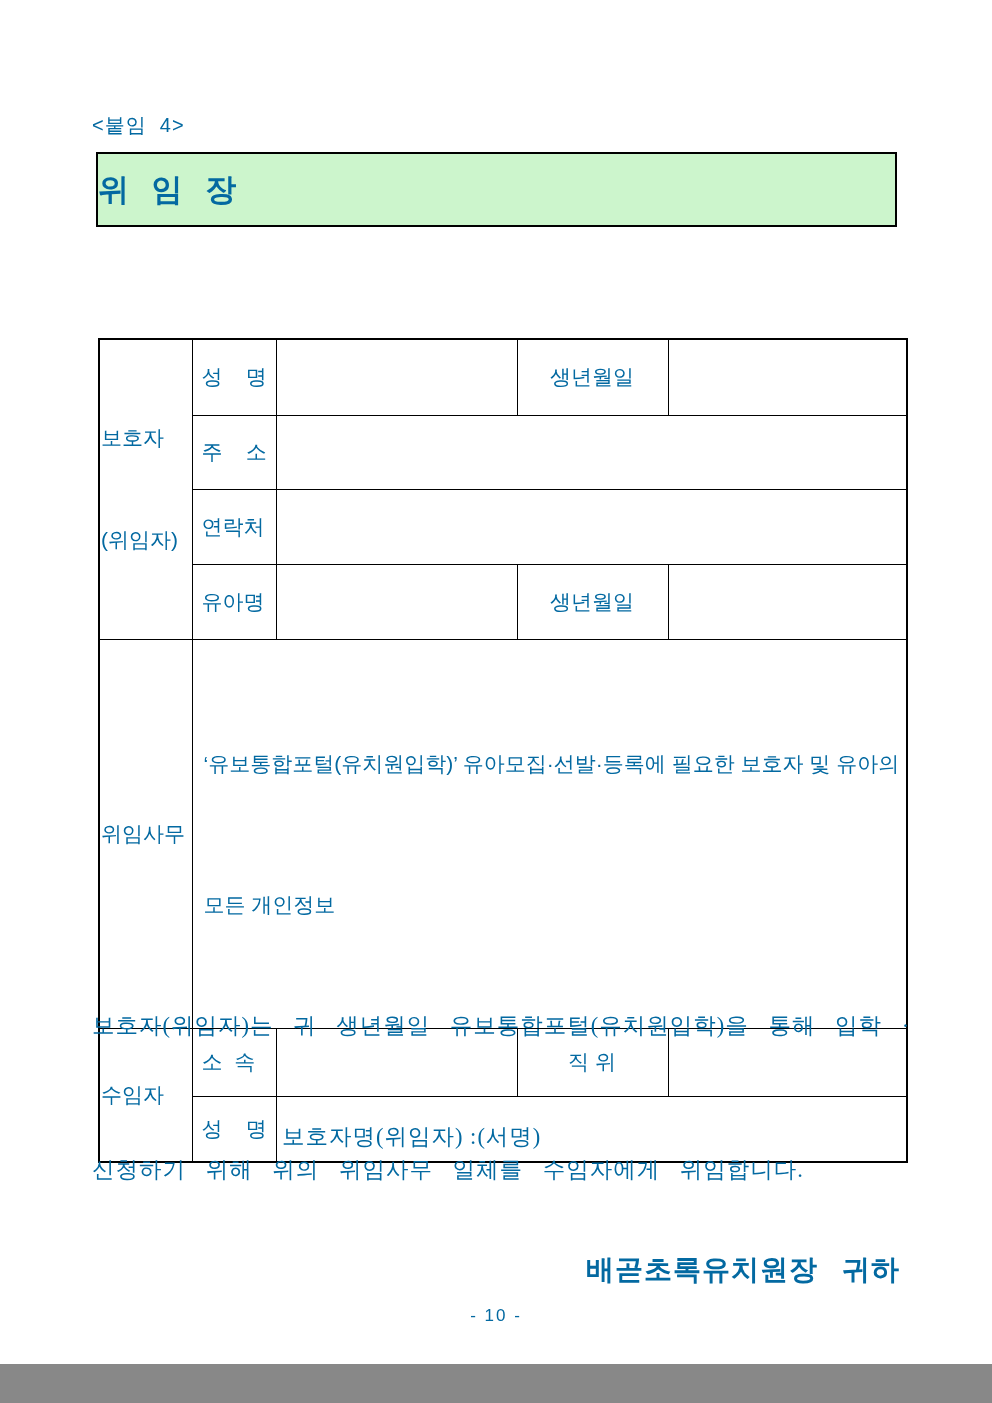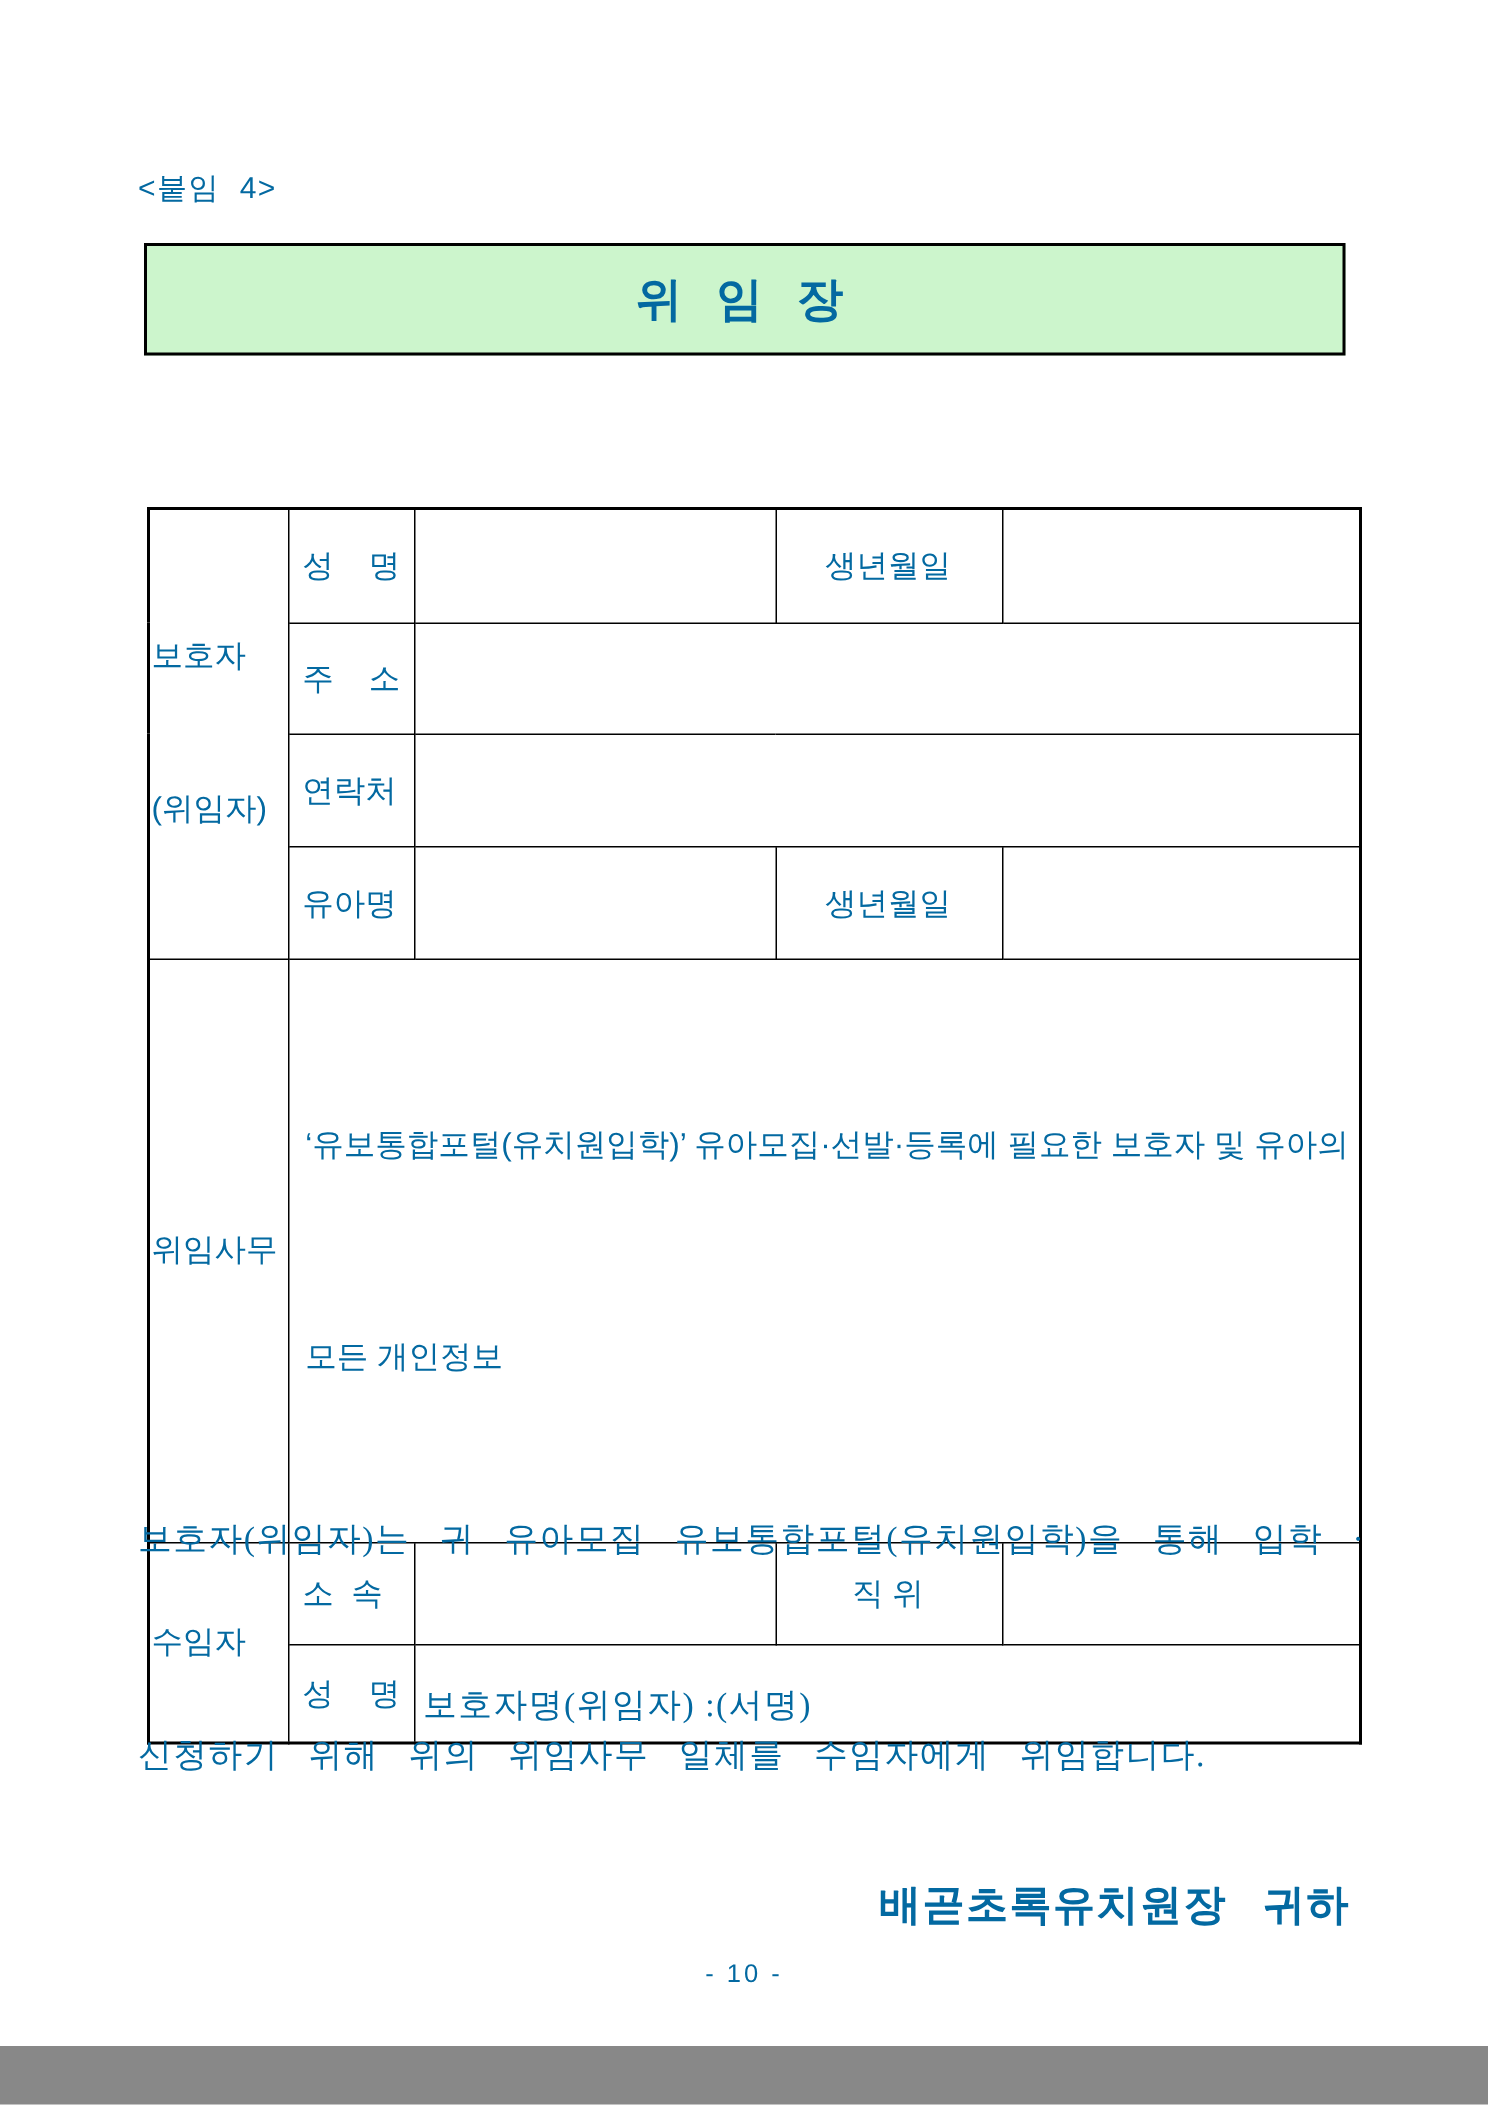--- a/index.html
+++ b/index.html
@@ -17,29 +17,28 @@
     position: absolute;
     left: 92px;
     top: 112px;
     font-size: 20px;
     letter-spacing: 1px;
     white-space: pre;
   }
   .title-box {
     position: absolute;
     left: 96px;
-    top: 162px;
+    top: 152px;
     width: 801px;
     height: 75px;
     box-sizing: border-box;
     border: 2.5px solid #000;
     background: #ccf5cc;
     display: flex;
     align-items: center;
-    justify-content: center;
   }
   .title-text {
     font-size: 31px;
     font-weight: bold;
     letter-spacing: 7px;
     white-space: pre;
   }
   table.form {
     position: absolute;
     left: 98px;
@@ -188,21 +187,21 @@
         <td></td>
       </tr>
       <tr style="height:66px">
         <td class="lbl dbl">성    명</td>
         <td colspan="3"></td>
       </tr>
     </tbody>
   </table>
 
   <div class="para">
-    <div>보호자(위임자)는 귀 유아모집 유보통합포털(유치원입학)을 통해 입학 ·</div>
+    <div>보호자(위임자)는 귀 생년월일 유보통합포털(유치원입학)을 통해 입학 ·</div>
     <div>신청하기 위해 위의 위임사무 일체를 수임자에게 위임합니다.</div>
   </div>
 
 
   <div class="sig-row">
     <span>보호자명(위임자) :</span>
     <span>(서명)</span>
   </div>
 
   <div class="addressee">배곧초록유치원장   귀하</div>

